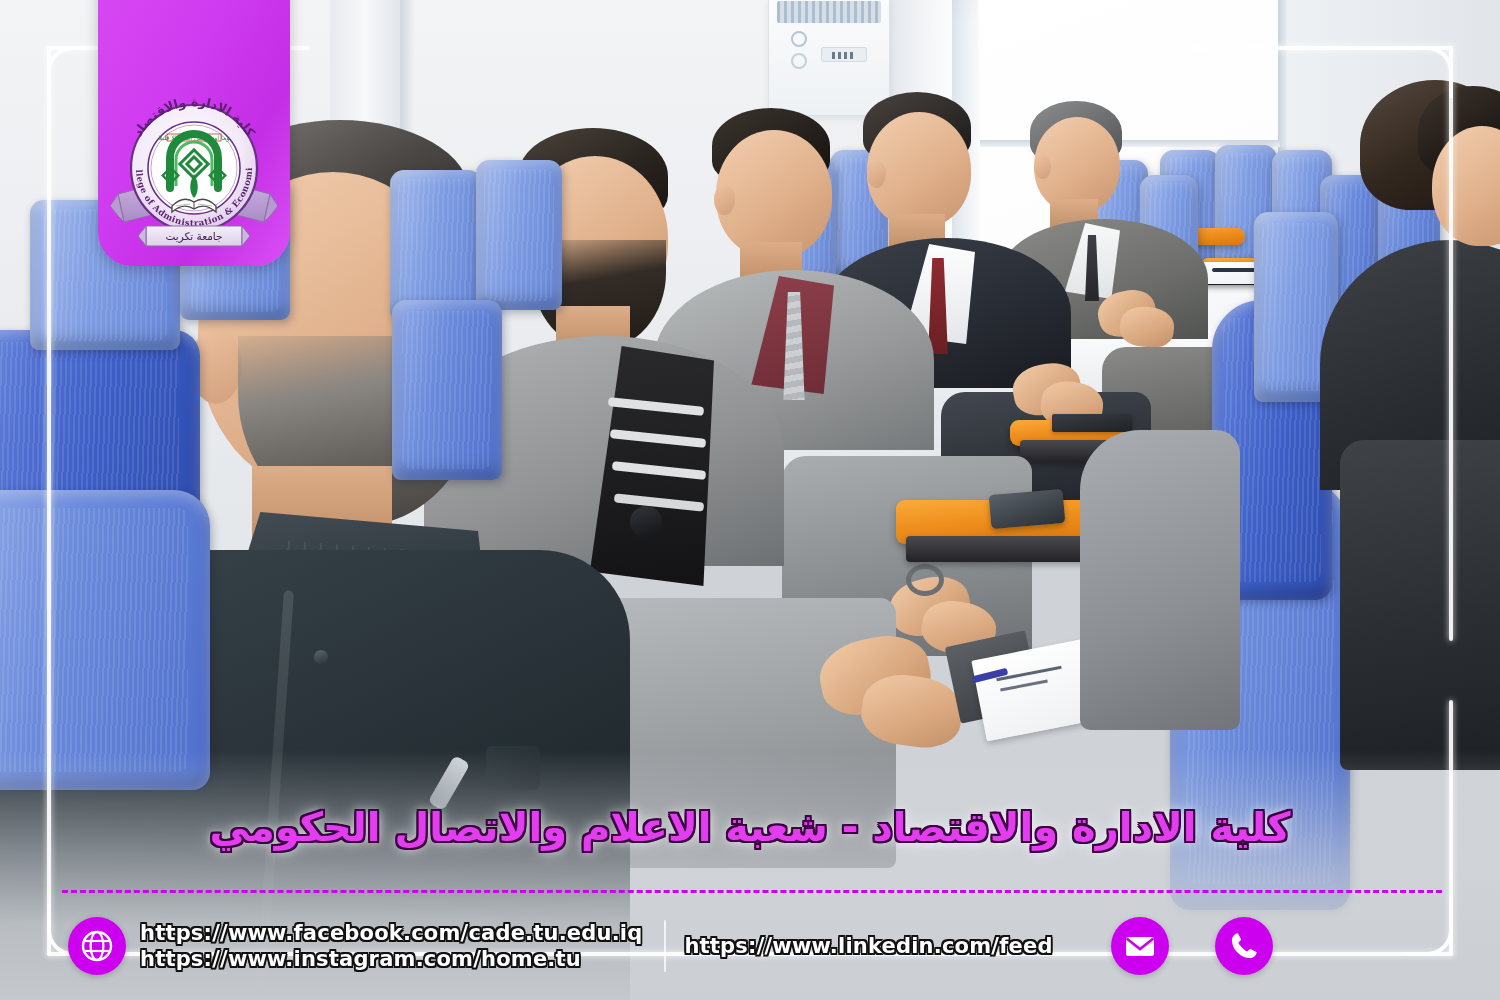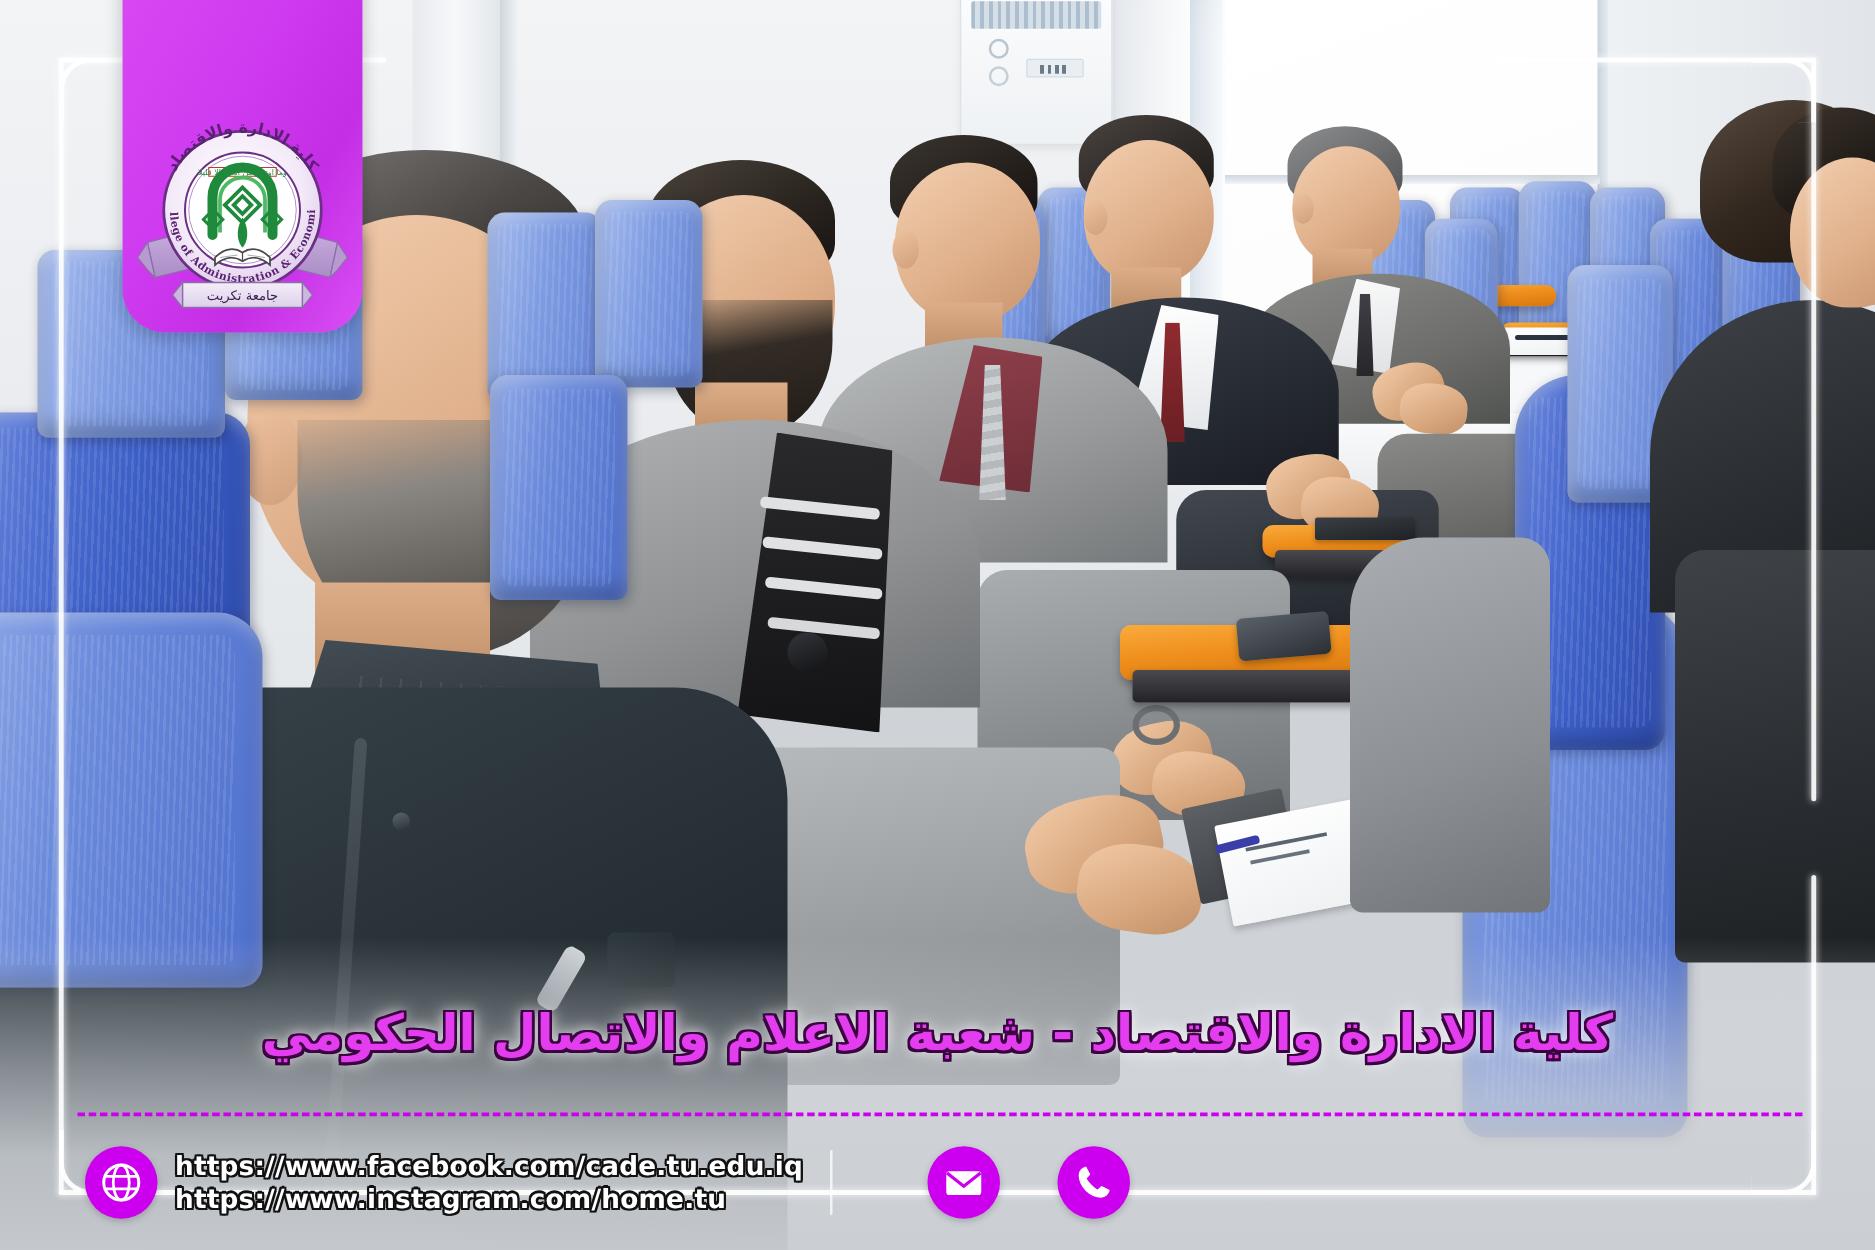--- a/index.html
+++ b/index.html
@@ -474,20 +474,21 @@
       </span>
       <span class="flines">
         <span class="fline">https://www.facebook.com/cade.tu.edu.iq</span>
         <span class="fline">https://www.instagram.com/home.tu</span>
       </span>
     </div>
 
     <span class="fsep" style="margin-left:22px;"></span>
 
     <span class="flines">
+      <span class="fline">https://www.linkedin.com/feed</span>
     </span>
 
     <div class="fgroup" style="margin-left:58px;">
       <span class="ficon">
         <svg width="36" height="36" viewBox="0 0 36 36">
           <rect x="4" y="9" width="28" height="19" rx="2.5" fill="#fff"></rect>
           <path d="M4.6,10.4 L18,21 L31.4,10.4" fill="none" stroke="#cc00ee" stroke-width="2.6"></path>
         </svg>
       </span>
     </div>

